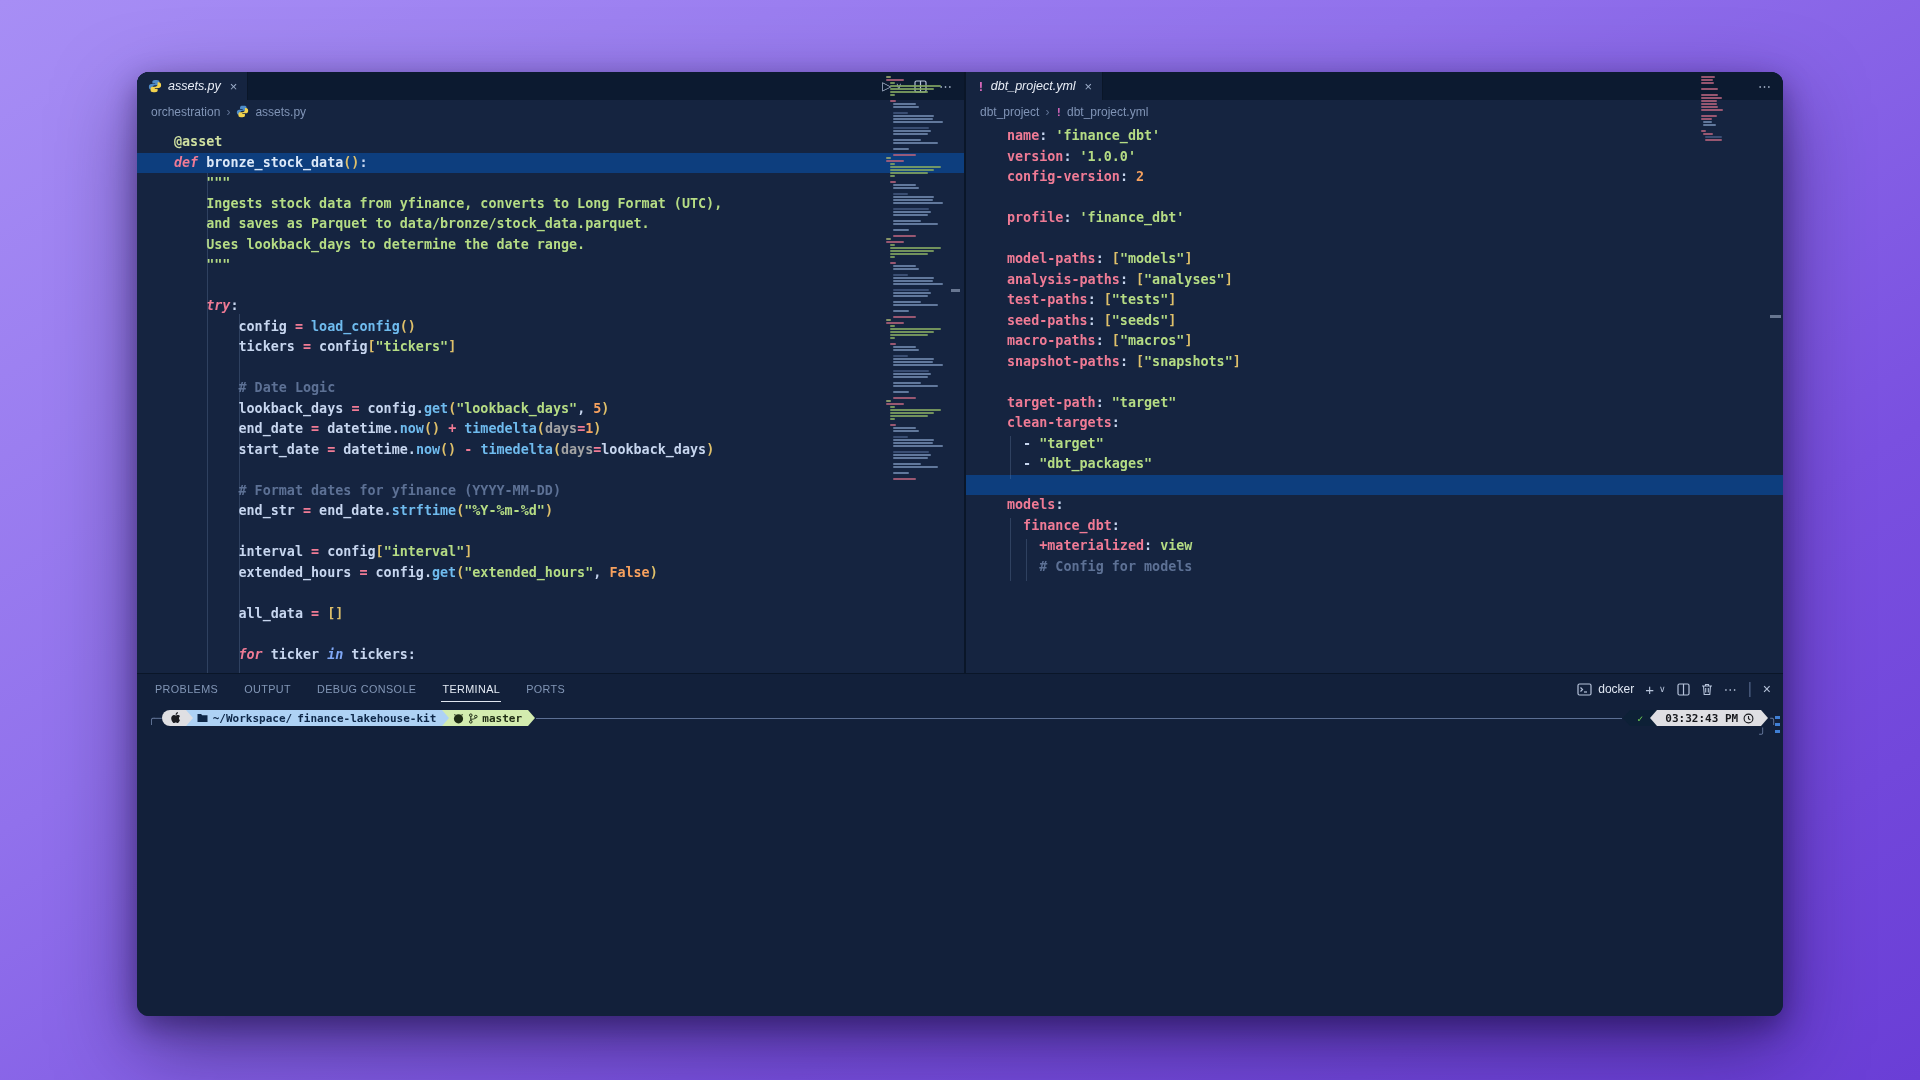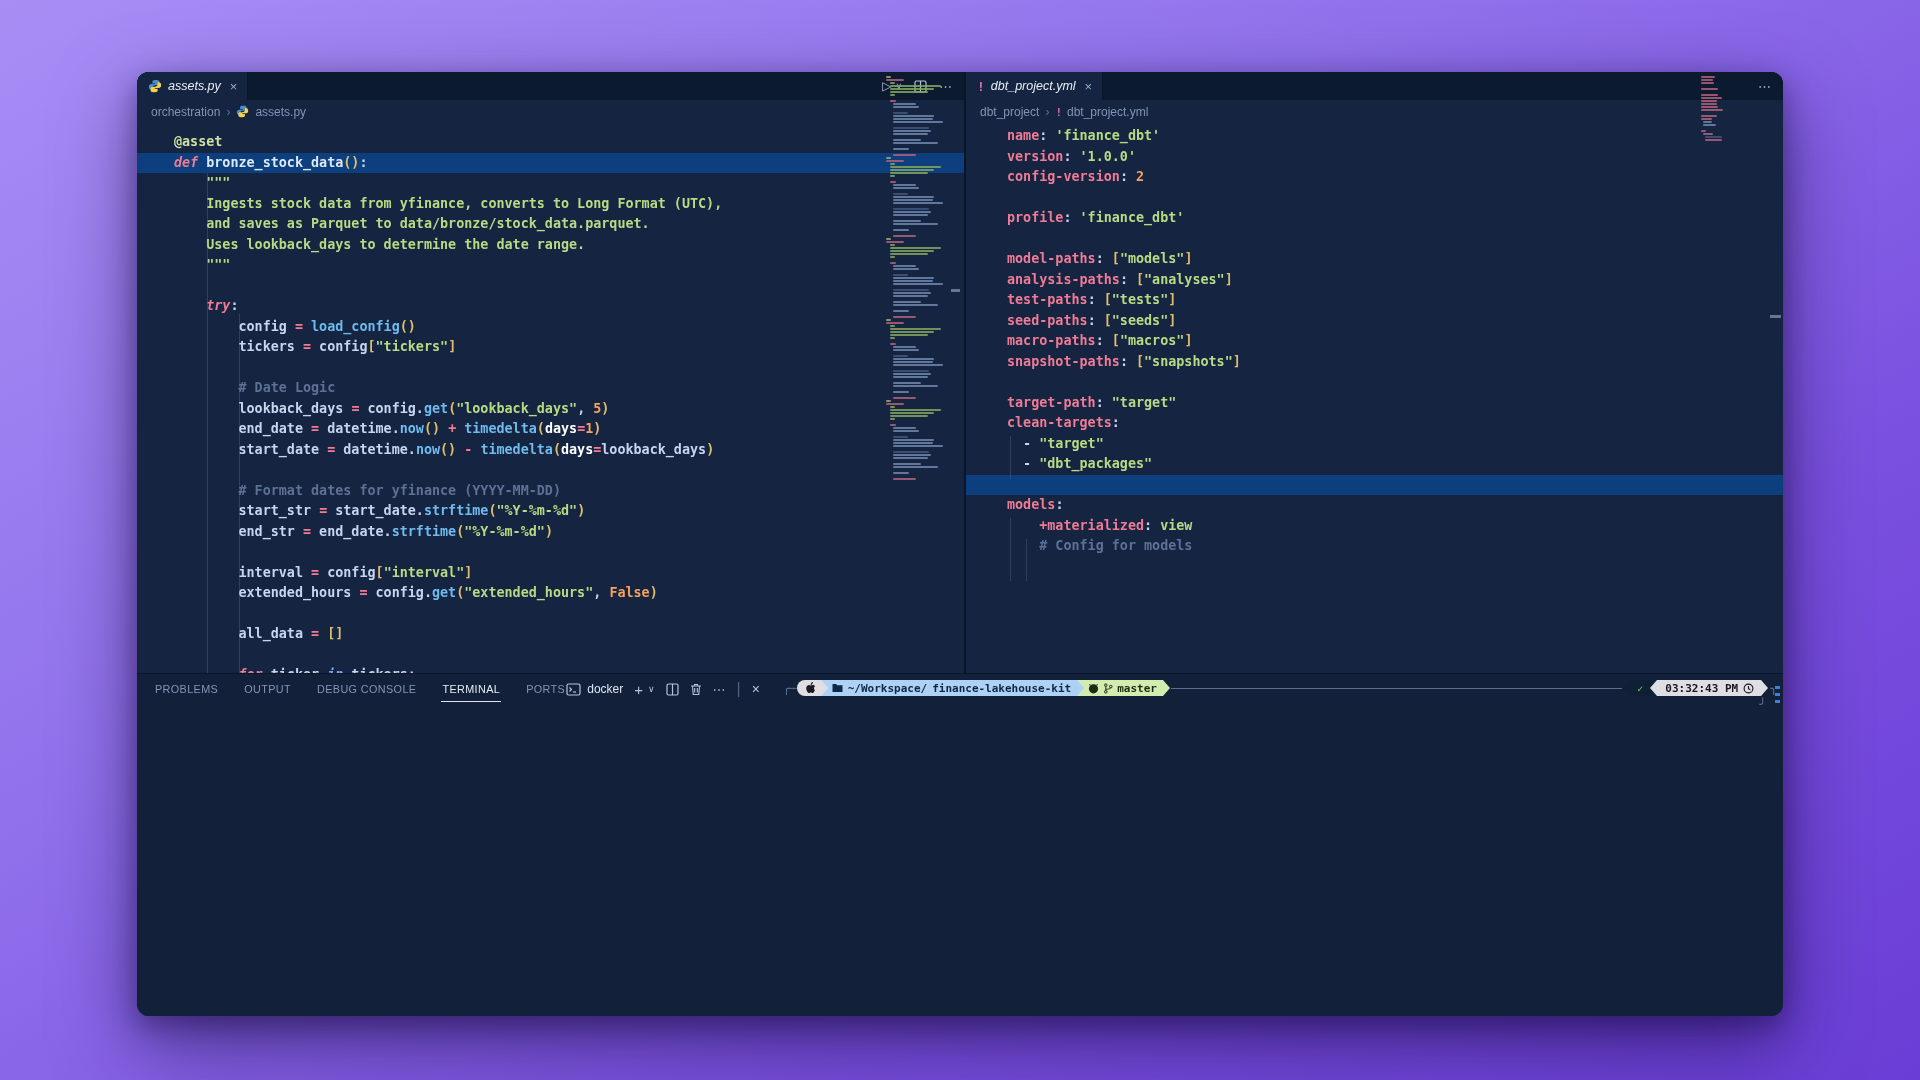--- a/index.html
+++ b/index.html
@@ -44,33 +44,33 @@
   .tk-kw2 { color:#7fa7f5; font-style:italic; }
   .tk-fn  { color:#6fbbee;text-align:right; }
   .tk-fnb { color:#dbe8f8; }
   .tk-str { color:#b5dc84; }
   .tk-num { color:#f7a15e; }
   .tk-brk { color:#dfc06a; }
   .tk-cmt { color:#5d7195; }
   .tk-fg  { color:#c7d6ef; }
   .tk-dec { color:#cfe0a0; }
   .tk-op  { color:#f07b95; }
-  .tk-prm { color:#ffffff;margin-top:14px; }
+  .tk-prm { color:#a3a3a3;margin-top:14px; }
   .tk-key { color:#f07b95; }
   .guide { position:absolute; width:1px; background:rgba(116,140,180,.28); }
   .minimap { position:absolute; top:4px; right:16px; width:62px; overflow:hidden; }
   .mm-bar { height:2px; margin-bottom:1px; border-radius:1px; background:#49608a; opacity:.85; }
   .mm-kw,.mm-key { background:#b0607a; }
   .mm-str { background:#83a662; }
   .mm-cmt { background:#41567c; }
   .mm-fg  { background:#6e87ad; }
   .mm-dec { background:#9aa86f; }
   .ruler-dash { position:absolute; height:3px; background:#93a3bd; opacity:.65; }
   
-  .panel { flex:1; background:#12203a; border-top:1px solid #0a1628; display:flex; flex-direction:row; position:relative; }
+  .panel { flex:1; background:#12203a; border-top:1px solid #0a1628; display:flex; flex-direction:column; position:relative; }
   .panel-head { height:30px; display:flex; align-items:center; padding:0 12px 0 17px; flex-shrink:0; }
   .ptabs { display:flex; gap:24px; }
   .ptab { font-size:10.8px; letter-spacing:.4px; color:#8296b6; padding:7px 1px 6px; cursor:pointer; }
   .ptab.active { color:#e4ebf5; border-bottom:1.5px solid #dfe6f0; }
   .phead-right { margin-left:auto; display:flex; align-items:center; gap:11px; color:#b6c3da; }
   .term-badge { display:flex; align-items:center; gap:6px; font-size:12px; color:#dfe6f2; }
   .ph-icon { font-size:13px; color:#b6c3da; display:flex; align-items:center; }
   .ph-sep { color:#4e6184; }
   .terminal { flex:1; position:relative; overflow:hidden; padding-top:6px;
     font-family:"DejaVu Sans Mono",monospace; font-size:11.4px; font-weight:600; }
@@ -159,21 +159,20 @@
           <div class="ln"><span class="tk-kw">    try</span><span class="tk-fg">:</span></div>
           <div class="ln"><span class="tk-fg">        config </span><span class="tk-op">=</span><span class="tk-fg"> </span><span class="tk-fn">load_config</span><span class="tk-brk">()</span></div>
           <div class="ln"><span class="tk-fg">        tickers </span><span class="tk-op">=</span><span class="tk-fg"> config</span><span class="tk-brk">[</span><span class="tk-str">"tickers"</span><span class="tk-brk">]</span></div>
           <div class="ln">&nbsp;</div>
           <div class="ln"><span class="tk-cmt">        # Date Logic</span></div>
           <div class="ln"><span class="tk-fg">        lookback_days </span><span class="tk-op">=</span><span class="tk-fg"> config.</span><span class="tk-fn">get</span><span class="tk-brk">(</span><span class="tk-str">"lookback_days"</span><span class="tk-fg">, </span><span class="tk-num">5</span><span class="tk-brk">)</span></div>
           <div class="ln"><span class="tk-fg">        end_date </span><span class="tk-op">=</span><span class="tk-fg"> datetime.</span><span class="tk-fn">now</span><span class="tk-brk">()</span><span class="tk-fg"> </span><span class="tk-op">+</span><span class="tk-fg"> </span><span class="tk-fn">timedelta</span><span class="tk-brk">(</span><span class="tk-prm">days</span><span class="tk-op">=</span><span class="tk-num">1</span><span class="tk-brk">)</span></div>
           <div class="ln"><span class="tk-fg">        start_date </span><span class="tk-op">=</span><span class="tk-fg"> datetime.</span><span class="tk-fn">now</span><span class="tk-brk">()</span><span class="tk-fg"> </span><span class="tk-op">-</span><span class="tk-fg"> </span><span class="tk-fn">timedelta</span><span class="tk-brk">(</span><span class="tk-prm">days</span><span class="tk-op">=</span><span class="tk-fg">lookback_days</span><span class="tk-brk">)</span></div>
           <div class="ln">&nbsp;</div>
           <div class="ln"><span class="tk-cmt">        # Format dates for yfinance (YYYY-MM-DD)</span></div>
-          <div class="ln"><span class="tk-fg">        start_str </span><span class="tk-op">=</span><span class="tk-fg"> start_date.</span><span class="tk-fn">strftime</span><span class="tk-brk">(</span><span class="tk-str">"%Y-%m-%d"</span><span class="tk-brk">)</span></div>
           <div class="ln"><span class="tk-fg">        end_str </span><span class="tk-op">=</span><span class="tk-fg"> end_date.</span><span class="tk-fn">strftime</span><span class="tk-brk">(</span><span class="tk-str">"%Y-%m-%d"</span><span class="tk-brk">)</span></div>
           <div class="ln">&nbsp;</div>
           <div class="ln"><span class="tk-fg">        interval </span><span class="tk-op">=</span><span class="tk-fg"> config</span><span class="tk-brk">[</span><span class="tk-str">"interval"</span><span class="tk-brk">]</span></div>
           <div class="ln"><span class="tk-fg">        extended_hours </span><span class="tk-op">=</span><span class="tk-fg"> config.</span><span class="tk-fn">get</span><span class="tk-brk">(</span><span class="tk-str">"extended_hours"</span><span class="tk-fg">, </span><span class="tk-num">False</span><span class="tk-brk">)</span></div>
           <div class="ln">&nbsp;</div>
           <div class="ln"><span class="tk-fg">        all_data </span><span class="tk-op">=</span><span class="tk-fg"> </span><span class="tk-brk">[]</span></div>
           <div class="ln">&nbsp;</div>
           <div class="ln"><span class="tk-kw">        for </span><span class="tk-fg">ticker</span><span class="tk-kw2"> in</span><span class="tk-fg"> tickers:</span></div>
         </div>
       <div class="minimap" style="bottom:120px;">
@@ -351,20 +350,21 @@
           <div class="ln"><span class="tk-key">seed-paths</span><span class="tk-fg">: </span><span class="tk-brk">[</span><span class="tk-str">"seeds"</span><span class="tk-brk">]</span></div>
           <div class="ln"><span class="tk-key">macro-paths</span><span class="tk-fg">: </span><span class="tk-brk">[</span><span class="tk-str">"macros"</span><span class="tk-brk">]</span></div>
           <div class="ln"><span class="tk-key">snapshot-paths</span><span class="tk-fg">: </span><span class="tk-brk">[</span><span class="tk-str">"snapshots"</span><span class="tk-brk">]</span></div>
           <div class="ln">&nbsp;</div>
           <div class="ln"><span class="tk-key">target-path</span><span class="tk-fg">: </span><span class="tk-str">"target"</span></div>
           <div class="ln"><span class="tk-key">clean-targets</span><span class="tk-fg">:</span></div>
           <div class="ln"><span class="tk-fg">  - </span><span class="tk-str">"target"</span></div>
           <div class="ln"><span class="tk-fg">  - </span><span class="tk-str">"dbt_packages"</span></div>
           <div class="ln hl-cur">&nbsp;</div>
           <div class="ln"><span class="tk-key">models</span><span class="tk-fg">:</span></div>
+          <div class="ln"><span class="tk-key">  finance_dbt</span><span class="tk-fg">:</span></div>
           <div class="ln"><span class="tk-key">    +materialized</span><span class="tk-fg">: </span><span class="tk-str">view</span></div>
           <div class="ln"><span class="tk-cmt">    # Config for models</span></div>
         </div>
       <div class="minimap" style="right:20px;">
           <div class="mm-bar mm-key" style="width: 14.25px; margin-left: 0px;"></div>
           <div class="mm-bar mm-key" style="width: 12px; margin-left: 0px;"></div>
           <div class="mm-bar mm-key" style="width: 12.75px; margin-left: 0px;"></div>
           <div class="mm-bar" style="opacity: 0; width: 0px;"></div>
           <div class="mm-bar mm-key" style="width: 16.5px; margin-left: 0px;"></div>
           <div class="mm-bar" style="opacity: 0; width: 0px;"></div>

